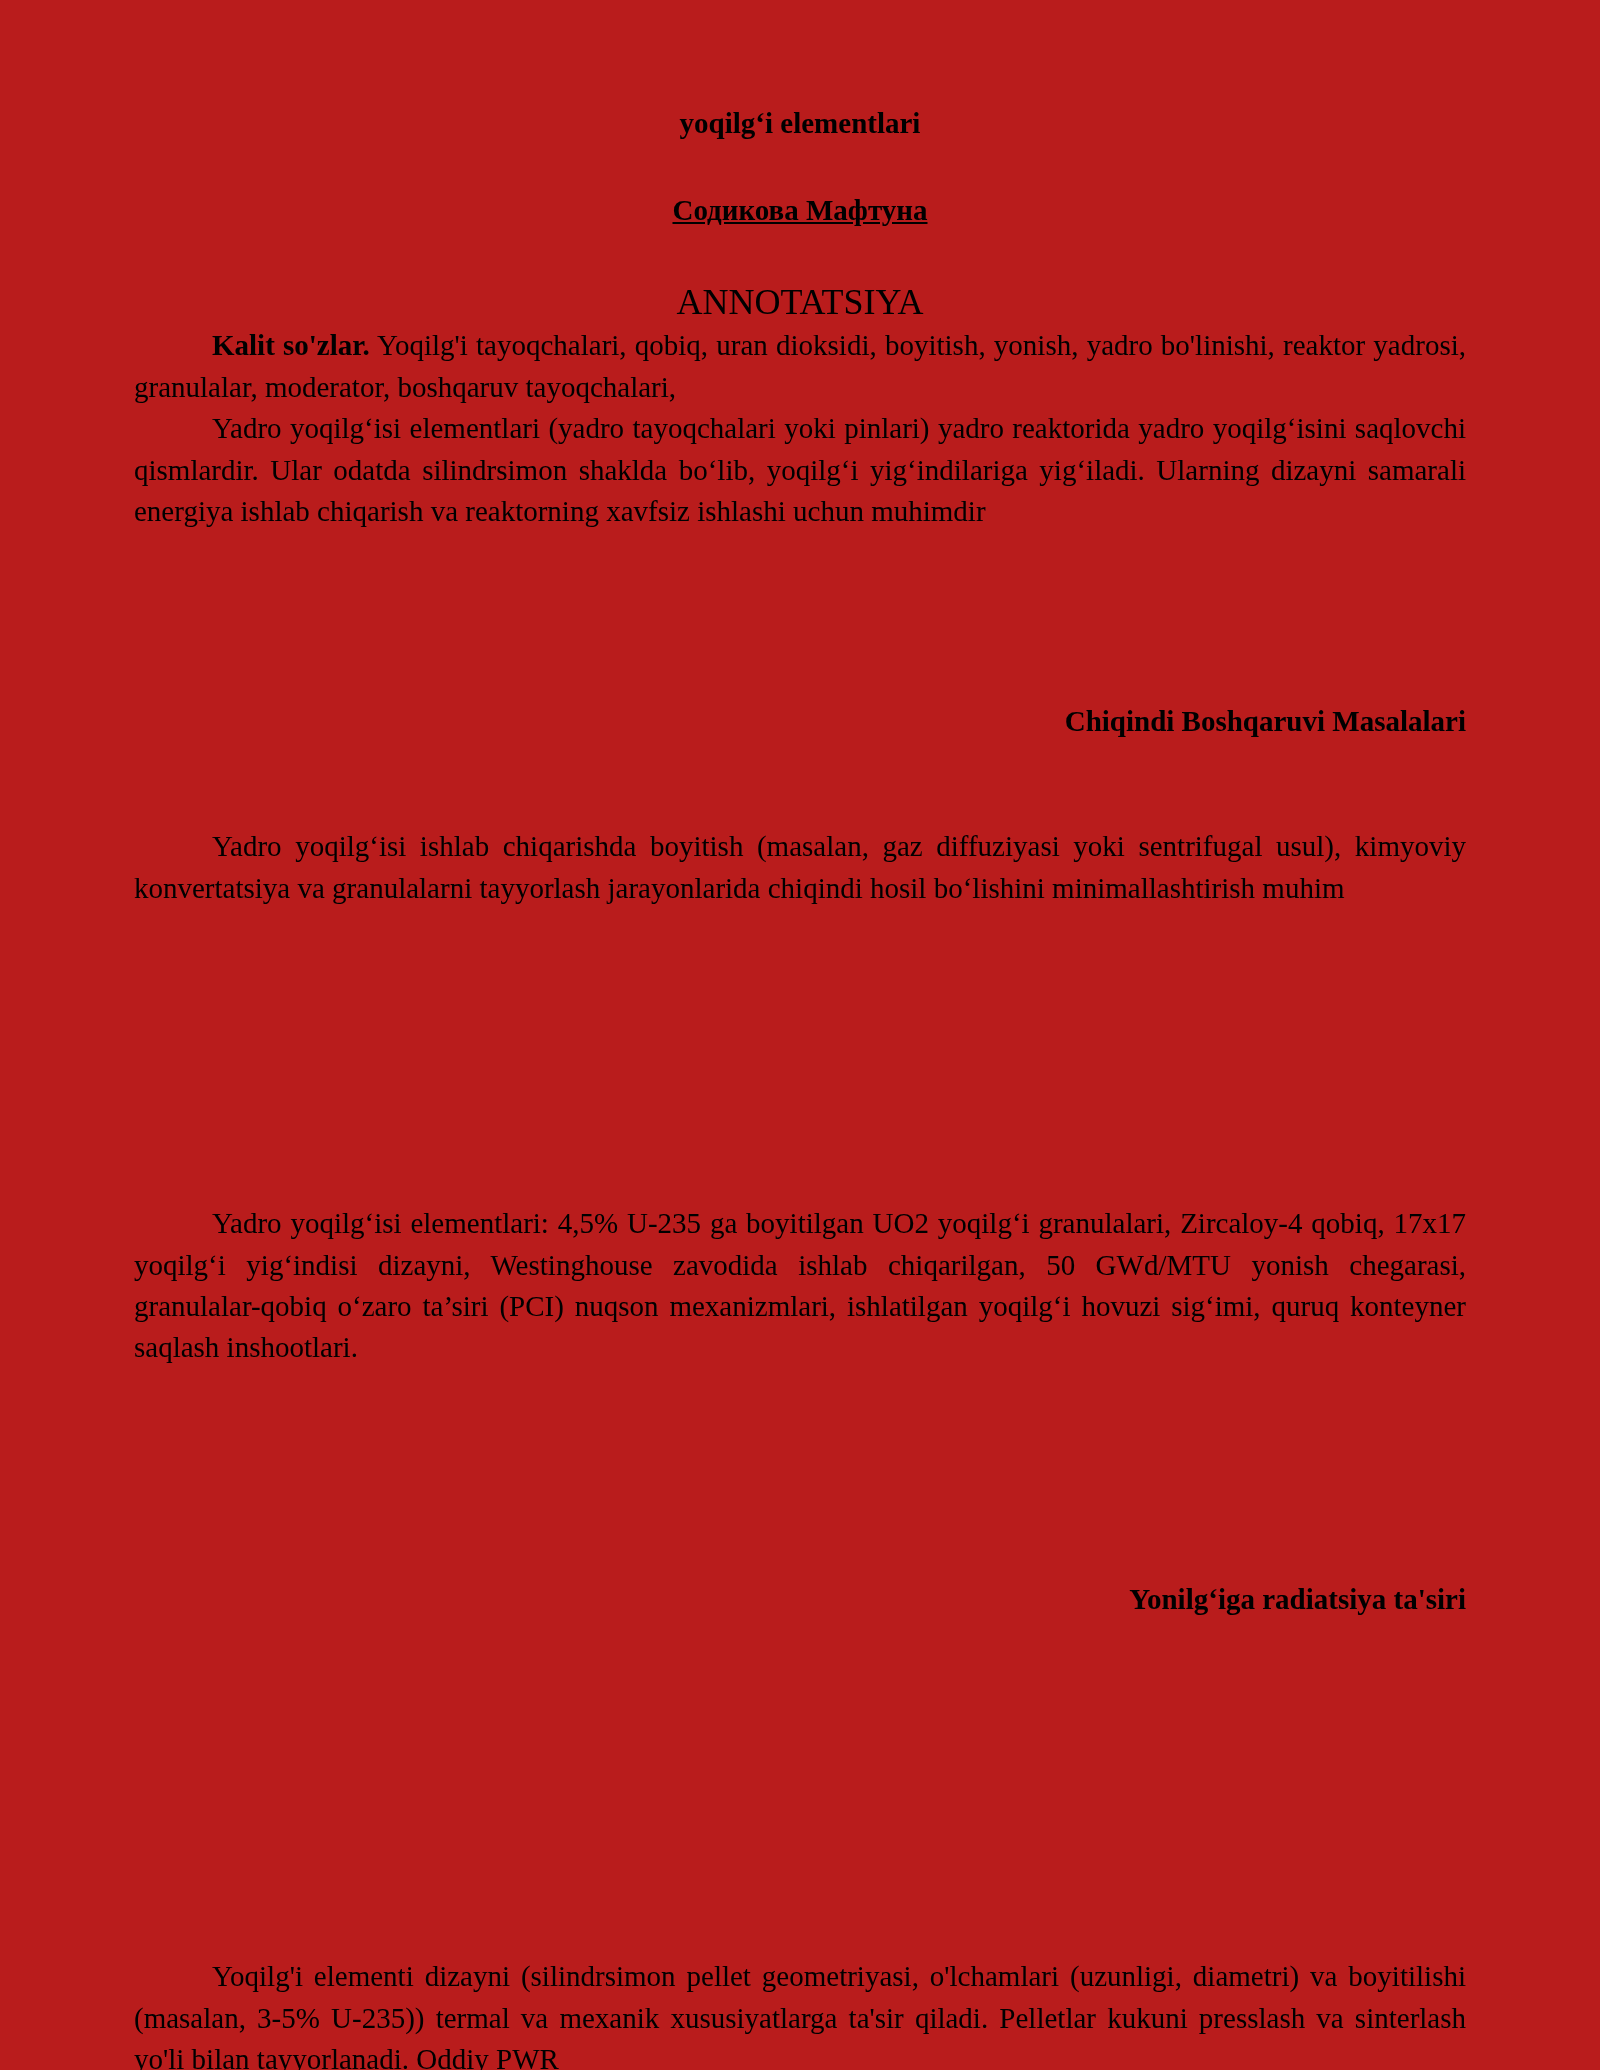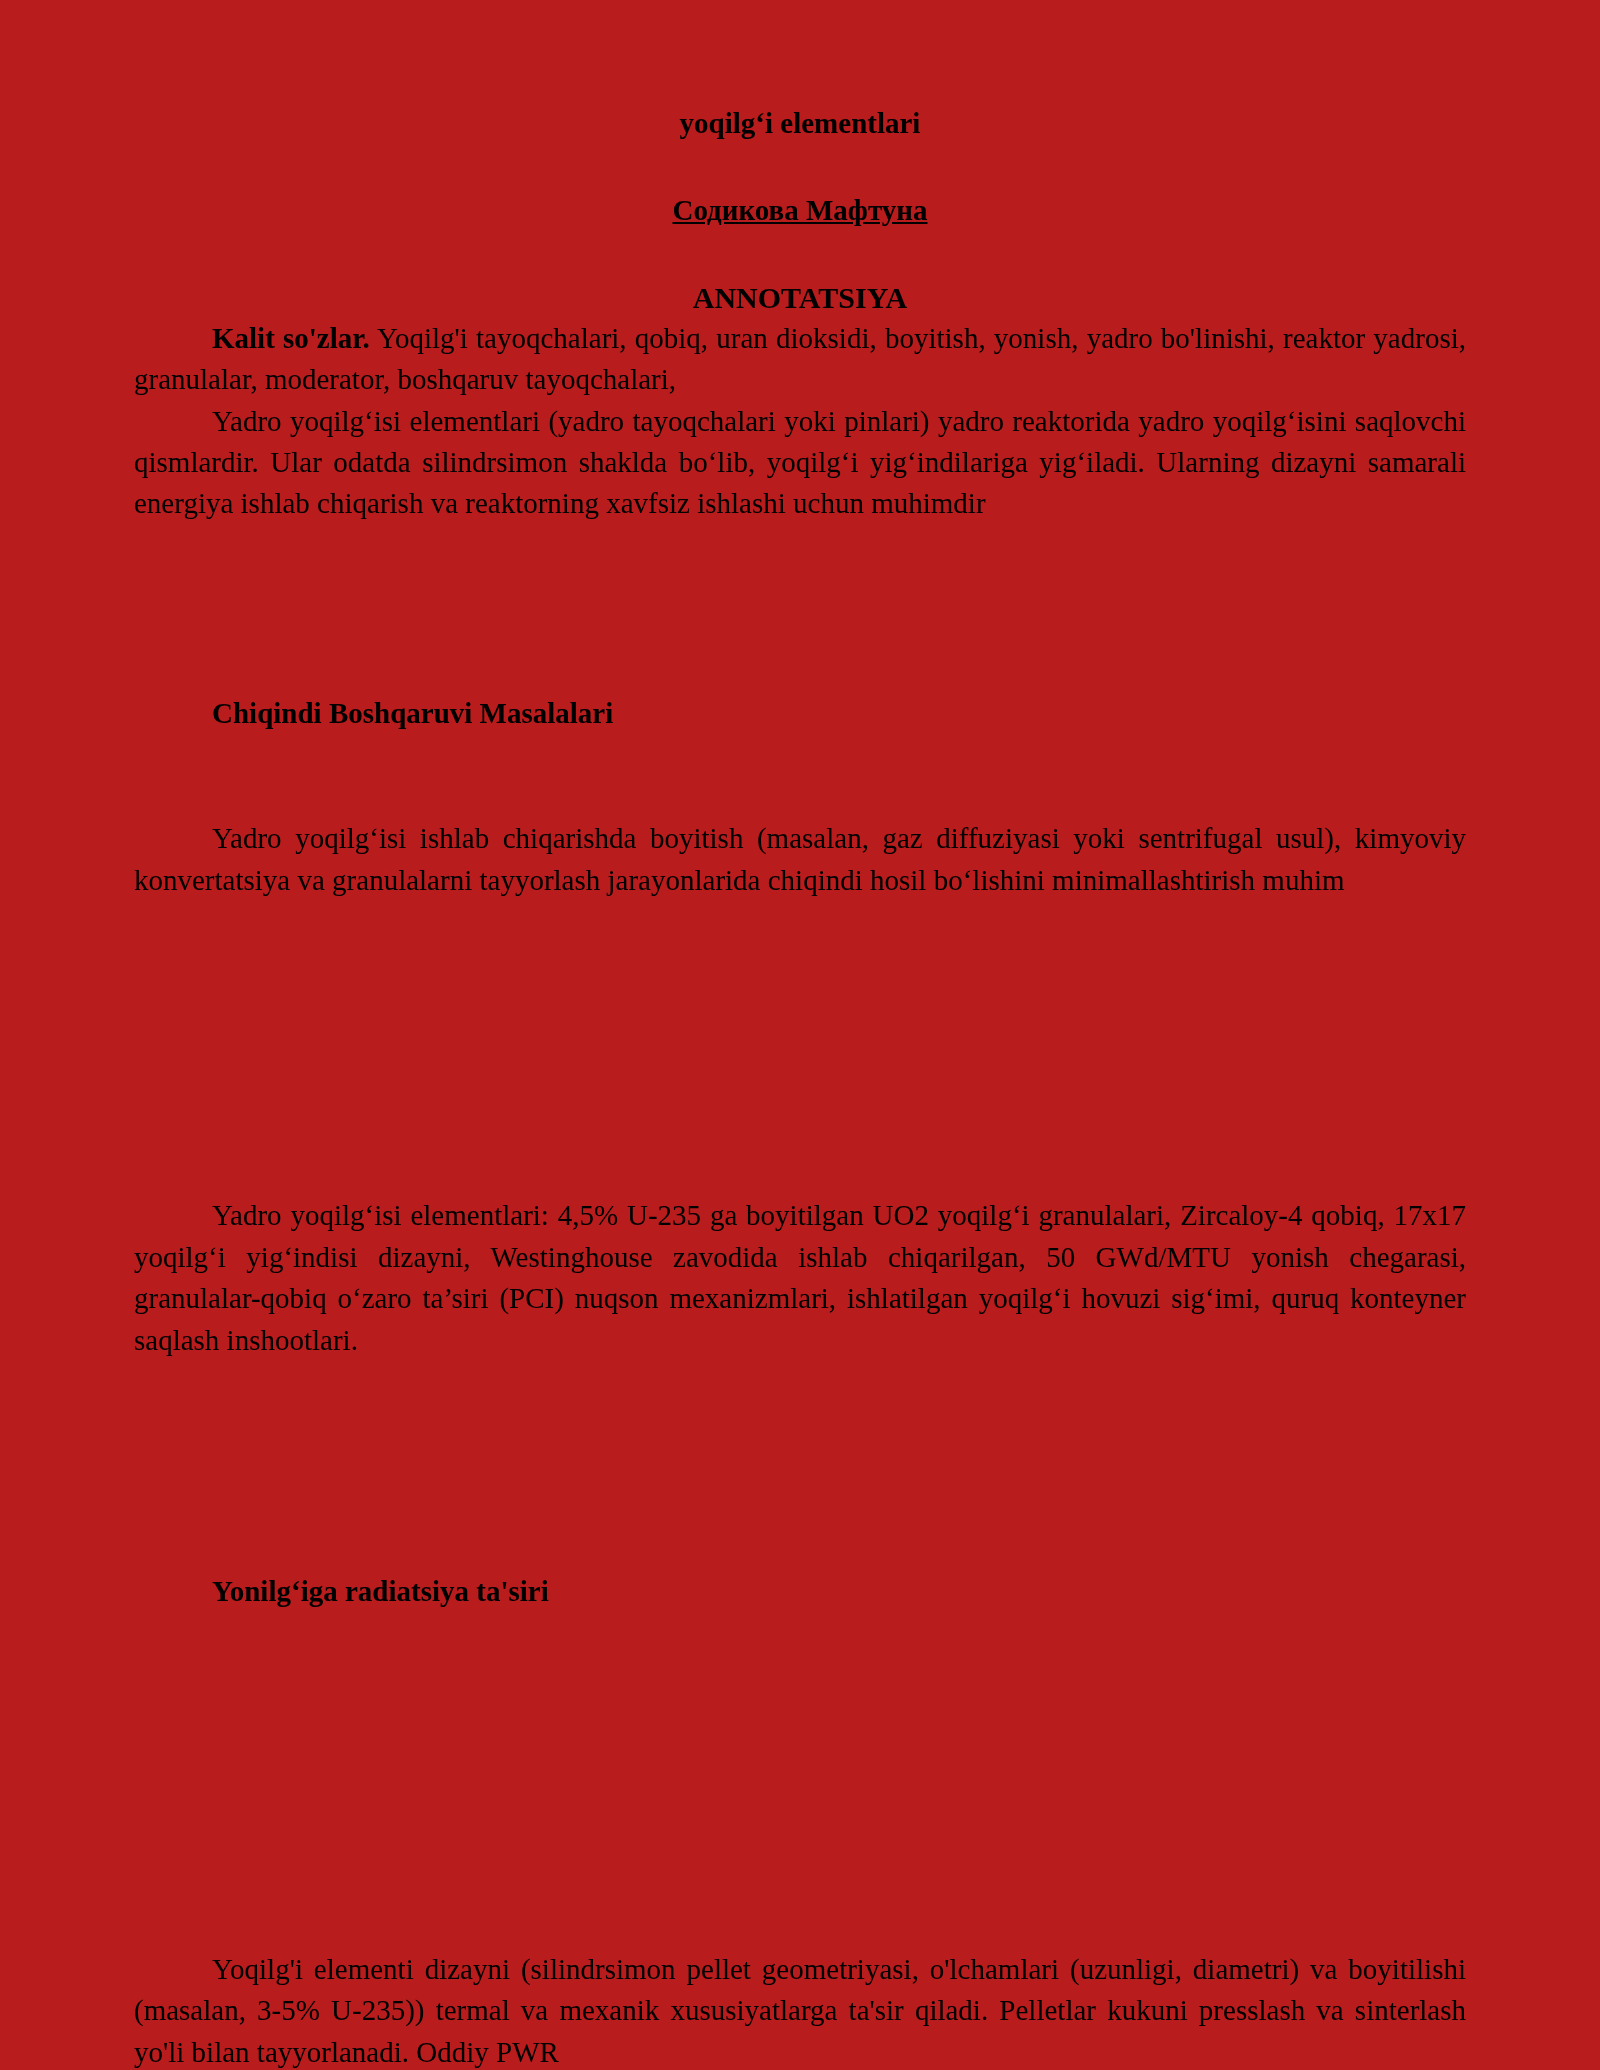--- a/index.html
+++ b/index.html
@@ -36,43 +36,43 @@
   .author {
     font-size: 29px;
     font-weight: bold;
     text-align: center;
     line-height: 1.28;
     margin: 4px;
     padding-top: 46px;
     text-decoration: underline;
   }
   .section-center-heading {
-    font-size: 30px;
-    font-weight: bold;
+    font-size: 36px;
+    font-weight: normal;
     text-align: center;
     line-height: 1.28;
     margin: 0;
     padding-top: 46px;
   }
   .body-par {
     font-size: 29px;
     line-height: 1.43;
     text-align: justify;
     text-justify: inter-word;
     text-indent: 78px;
     margin: 0;
     hyphens: none;
   }
   .kw-label {
     font-weight: bold;
   }
   .sec-heading {
     font-size: 29px;
     font-weight: bold;
-    text-align: left;
+    text-align: right;
     line-height: 1.43;
     margin: 0;
     padding-left: 78px;
   }
   .gap-m  { height: 84px; }
   .gap-l  { height: 126px; }
   .gap-xl { height: 168px; }
   .gap-xxl{ height: 210px; }
 </style>
 </head>

